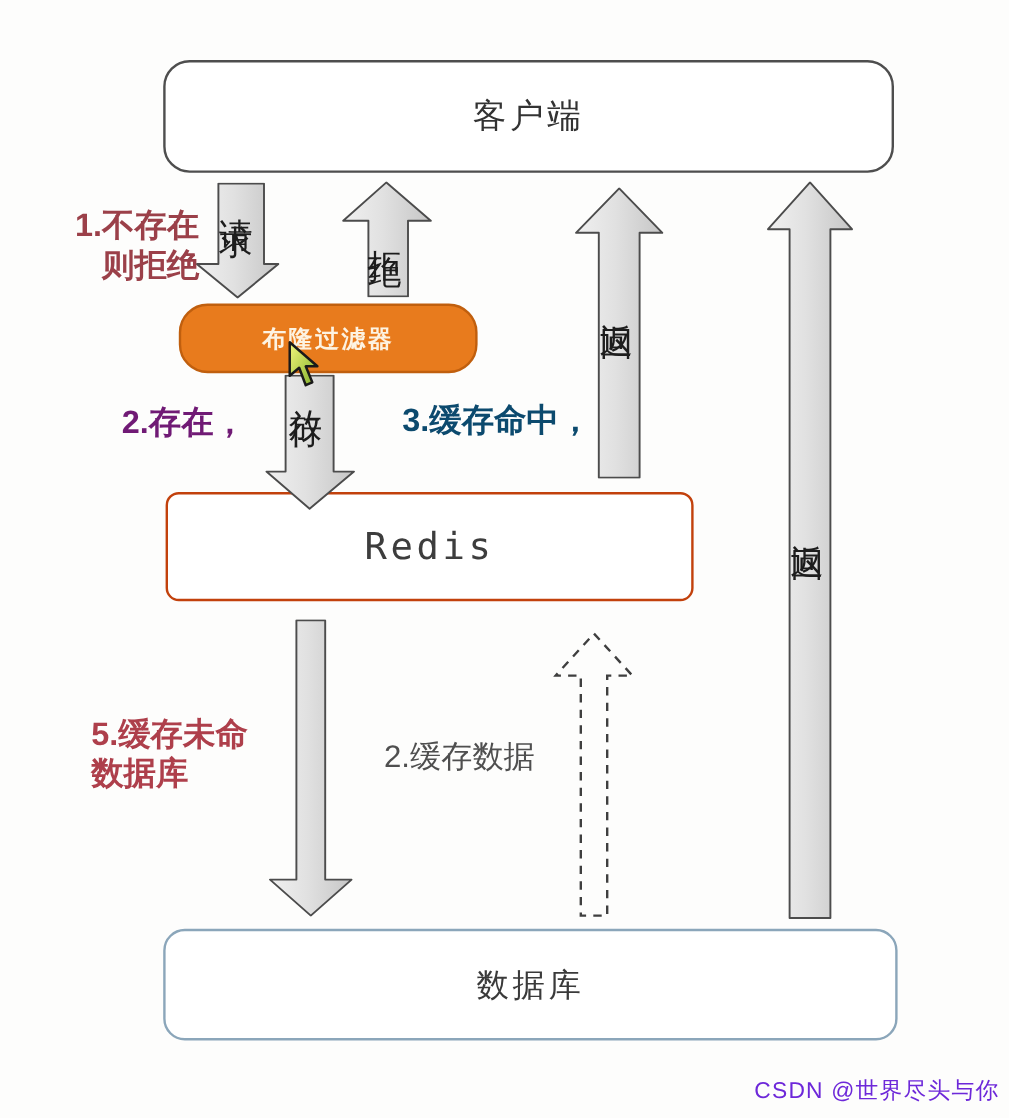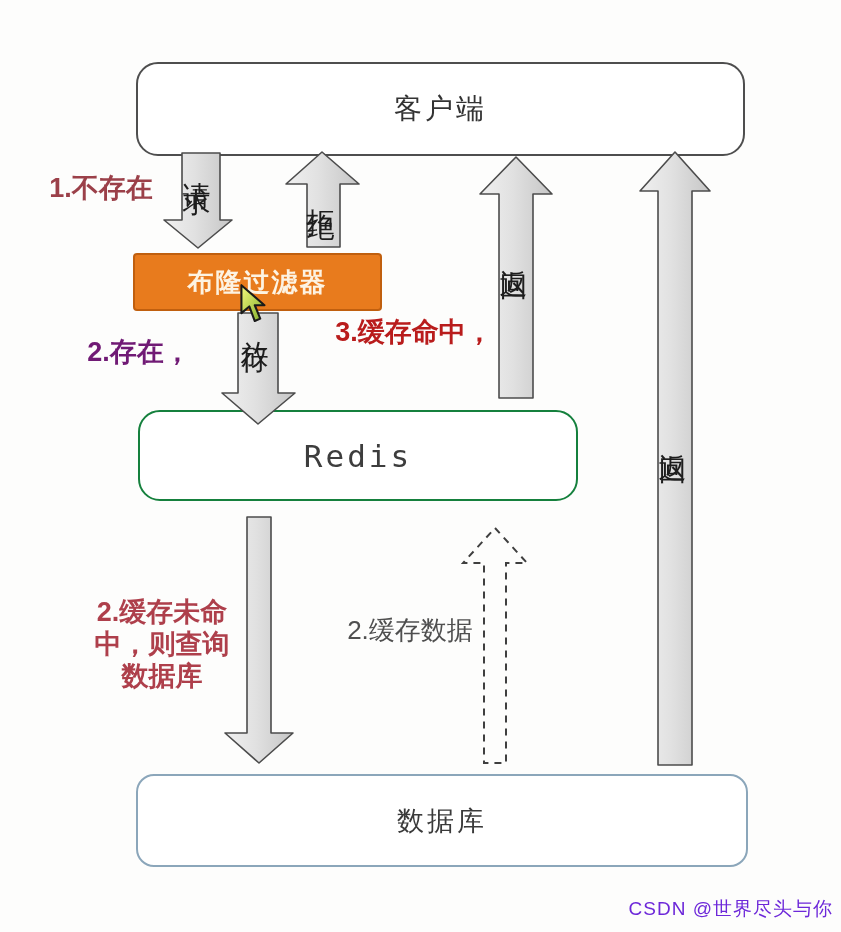--- a/index.html
+++ b/index.html
@@ -4,26 +4,26 @@
 <style>
   html,body{margin:0;padding:0;background:#ffffff;}
   body{font-family:"Liberation Sans","DejaVu Sans",sans-serif;}
   .canvas{position:relative;width:841px;height:932px;background:#fdfdfc;overflow:hidden;}
 
   
   .node{position:absolute;display:flex;align-items:center;justify-content:center;
         background:#ffffff;box-sizing:border-box;}
   .node-client{left:136px;top:50px;width:609px;height:94px;
         border:2px solid #4e4e4e;border-radius:22px;
-        font-size:28px;color:#333333;letter-spacing:3px;margin-top:12px;}
-  .node-bloom{left:133px;top:253px;width:249px;height:58px;
-        background:#e87b1d;border:2px solid #c05f0e;border-radius:4px;
-        font-size:26px;font-weight:600;color:#fdf3e2;letter-spacing:2px;}
+        font-size:28px;color:#333333;letter-spacing:3px;}
+  .node-bloom{left:149px;top:253px;width:249px;height:58px;
+        background:#e87b1d;border:2px solid #c05f0e;border-radius:24px;
+        font-size:20px;font-weight:600;color:#fdf3e2;letter-spacing:2px;}
   .node-redis{left:138px;top:410px;width:440px;height:91px;
-        border:2px solid #15803d;border-radius:22px;
+        border:2px solid #c2410c;border-radius:11px;
         font-family:"DejaVu Sans Mono","Liberation Mono",monospace;
         font-size:31px;color:#3d3d3d;letter-spacing:3px;}
   .node-db{left:136px;top:774px;width:612px;height:93px;
         border:2px solid #8ba6ba;border-radius:18px;
         font-size:27px;color:#3a3a3a;letter-spacing:3px;}
 
   
   .arrow{position:absolute;}
   .arrow svg{display:block;width:100%;height:100%;}
   .a-request{left:163px;top:152px;width:70px;height:97px;}
@@ -37,24 +37,24 @@
   .arrow-label{position:absolute;writing-mode:vertical-rl;text-orientation:upright;
         font-size:28px;color:#1d1d1d;font-weight:500;letter-spacing:5px;line-height:1;}
   .lbl-request{left:182px;top:160px;}
   .lbl-reject{left:306px;top:186px;}
   .lbl-pass{left:240px;top:319px;}
   .lbl-return-redis{left:499px;top:247px;}
   .lbl-return-db{left:658px;top:431px;}
 
   
   .ann{position:absolute;font-weight:600;font-size:27px;line-height:33px;}
-  .ann div{white-space:nowrap;text-align:center;}
+  .ann div{white-space:nowrap;}
   .ann-1{left:36px;top:172px;width:130px;text-align:right;color:#9b4049;}
   .ann-2{left:73px;top:336px;width:132px;text-align:right;color:#701a75;}
-  .ann-3{left:328px;top:316px;width:172px;text-align:center;color:#b91c1c;}
+  .ann-3{left:328px;top:334px;width:172px;text-align:center;color:#0c4a6e;}
   .ann-4{left:76px;top:596px;width:172px;text-align:left;color:#ae3f4b;line-height:32px;}
   .ann-5{left:320px;top:614px;width:180px;color:#4f4f4f;font-weight:500;font-size:26px;}
 
   
   .cursor{position:absolute;left:239px;top:284px;width:34px;height:40px;}
   .watermark{position:absolute;right:8px;top:896px;font-size:19px;color:#6d28d9;
         letter-spacing:1px;}
 </style>
 </head>
 <body>
@@ -130,30 +130,30 @@
   
   <div class="arrow-label lbl-request">请求</div>
   <div class="arrow-label lbl-reject">拒绝</div>
   <div class="arrow-label lbl-pass">放行</div>
   <div class="arrow-label lbl-return-redis">返回</div>
   <div class="arrow-label lbl-return-db">返回</div>
 
   
   <div class="ann ann-1">
     <div>1.不存在</div>
+    <div>则拒绝</div>
   </div>
   <div class="ann ann-2">
     <div>2.存在，</div>
   </div>
   <div class="ann ann-3">
     <div>3.缓存命中，</div>
   </div>
   <div class="ann ann-4">
-    <div>2.缓存未命</div>
-    <div>中，则查询</div>
+    <div>5.缓存未命</div>
     <div>数据库</div>
   </div>
   <div class="ann ann-5">
     <div>2.缓存数据</div>
   </div>
 
   
   <div class="cursor">
     <svg viewBox="0 0 28 34" preserveAspectRatio="none">
       <polygon points="2,1 2,24 8.5,18.5 13,30.5 17.5,28.5 13,17.5 21,17.5" fill="url(#gC)" stroke="#1a1a1a" stroke-width="1.7" stroke-linejoin="round"></polygon>

